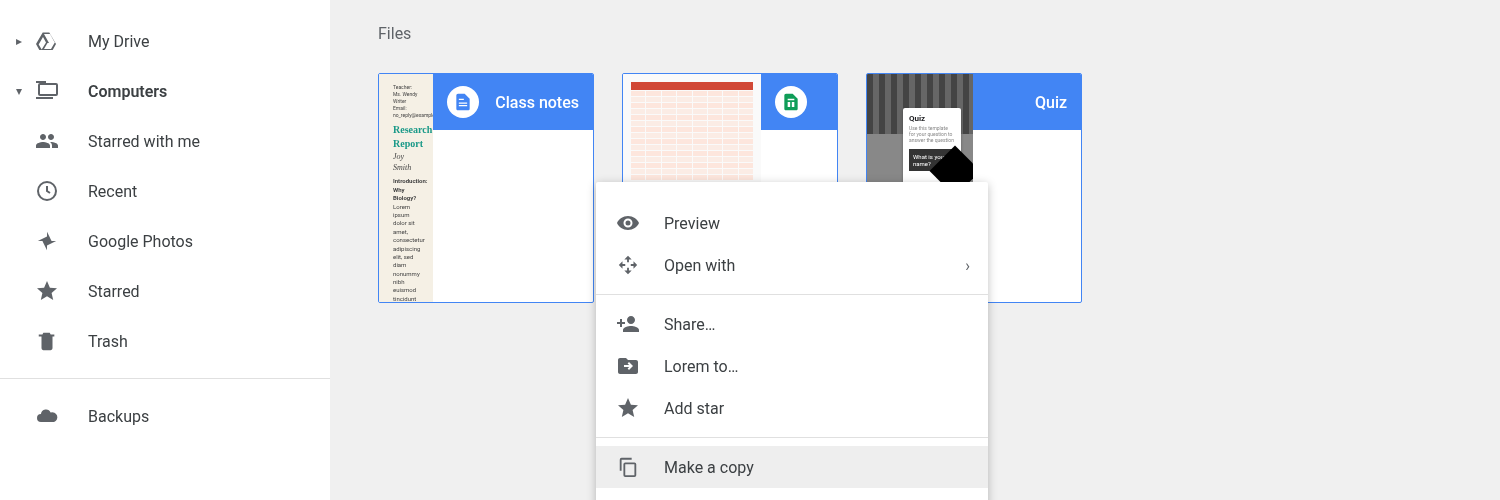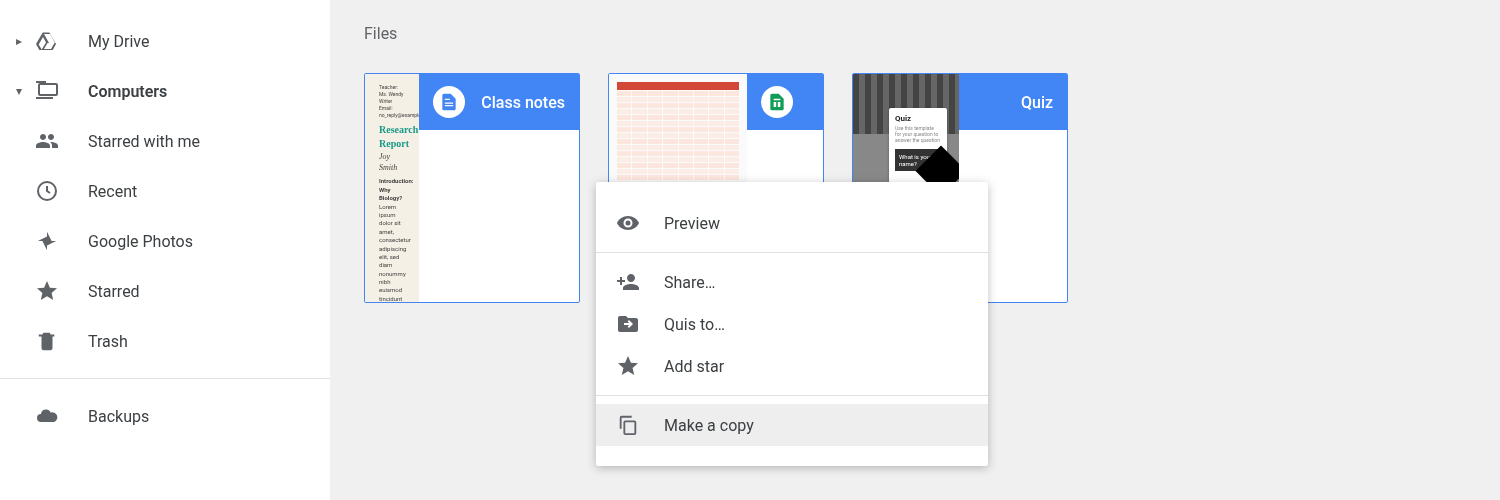--- a/index.html
+++ b/index.html
@@ -52,21 +52,21 @@
     color: #3c4043;
   }
   .sidebar-divider {
     height: 1px;
     background: #e0e0e0;
     margin: 12px 0;
   }
 
   .main {
     position: absolute;
-    left: 316px;
+    left: 330px;
     top: 0;
     right: 0;
     height: 500px;
     padding: 24px 48px;
   }
   .section-title {
     font-size: 16px;
     color: #5f6368;
     margin-bottom: 30px;
   }
@@ -553,36 +553,45 @@
 
 <div class="context-menu">
   <div class="menu-item">
     <span class="menu-icon">
       <svg width="24" height="24" viewBox="0 0 24 24" fill="#5f6368">
           <path d="M12 5C7 5 2.7 8.1 1 12c1.7 3.9 6 7 11 7s9.3-3.1 11-7c-1.7-3.9-6-7-11-7zm0 11.5A4.5 4.5 0 1 1 12 7.5a4.5 4.5 0 0 1 0 9zm0-7a2.5 2.5 0 1 0 0 5 2.5 2.5 0 0 0 0-5z"></path>
         </svg>
     </span>
     <span>Preview</span>
   </div>
+  <div class="menu-item">
+    <span class="menu-icon">
+      <svg width="22" height="22" viewBox="0 0 24 24" fill="#5f6368">
+          <path d="M12 2l4 4h-3v3h-2V6H8l4-4zm0 20l-4-4h3v-3h2v3h3l-4 4zM2 12l4-4v3h3v2H6v3l-4-4zm20 0l-4 4v-3h-3v-2h3V8l4 4z"></path>
+        </svg>
+    </span>
+    <span>Open with</span>
+    <span class="menu-chevron">›</span>
+  </div>
   <div class="menu-divider"></div>
   <div class="menu-item">
     <span class="menu-icon">
       <svg width="24" height="24" viewBox="0 0 24 24" fill="#5f6368">
           <path d="M15 12c2.2 0 4-1.8 4-4s-1.8-4-4-4-4 1.8-4 4 1.8 4 4 4zm-9-2V7H4v3H1v2h3v3h2v-3h3v-2H6zm9 4c-2.7 0-8 1.3-8 4v2h16v-2c0-2.7-5.3-4-8-4z"></path>
         </svg>
     </span>
     <span>Share…</span>
   </div>
   <div class="menu-item">
     <span class="menu-icon">
       <svg width="24" height="24" viewBox="0 0 24 24" fill="#5f6368">
           <path d="M10 4H4c-1.1 0-2 .9-2 2v12c0 1.1.9 2 2 2h16c1.1 0 2-.9 2-2V8c0-1.1-.9-2-2-2h-8l-2-2zm3 12l-1.4-1.4L13.2 13H8v-2h5.2l-1.6-1.6L13 8l4 4-4 4z"></path>
         </svg>
     </span>
-    <span>Quis to…</span>
+    <span>Lorem to…</span>
   </div>
   <div class="menu-item">
     <span class="menu-icon">
       <svg width="24" height="24" viewBox="0 0 24 24" fill="#5f6368">
           <path d="M12 17.3l6.2 3.7-1.6-7 5.4-4.7-7.1-.6L12 2 9.1 8.7 2 9.3l5.4 4.7-1.6 7z"></path>
         </svg>
     </span>
     <span>Add star</span>
   </div>
   <div class="menu-divider"></div>

